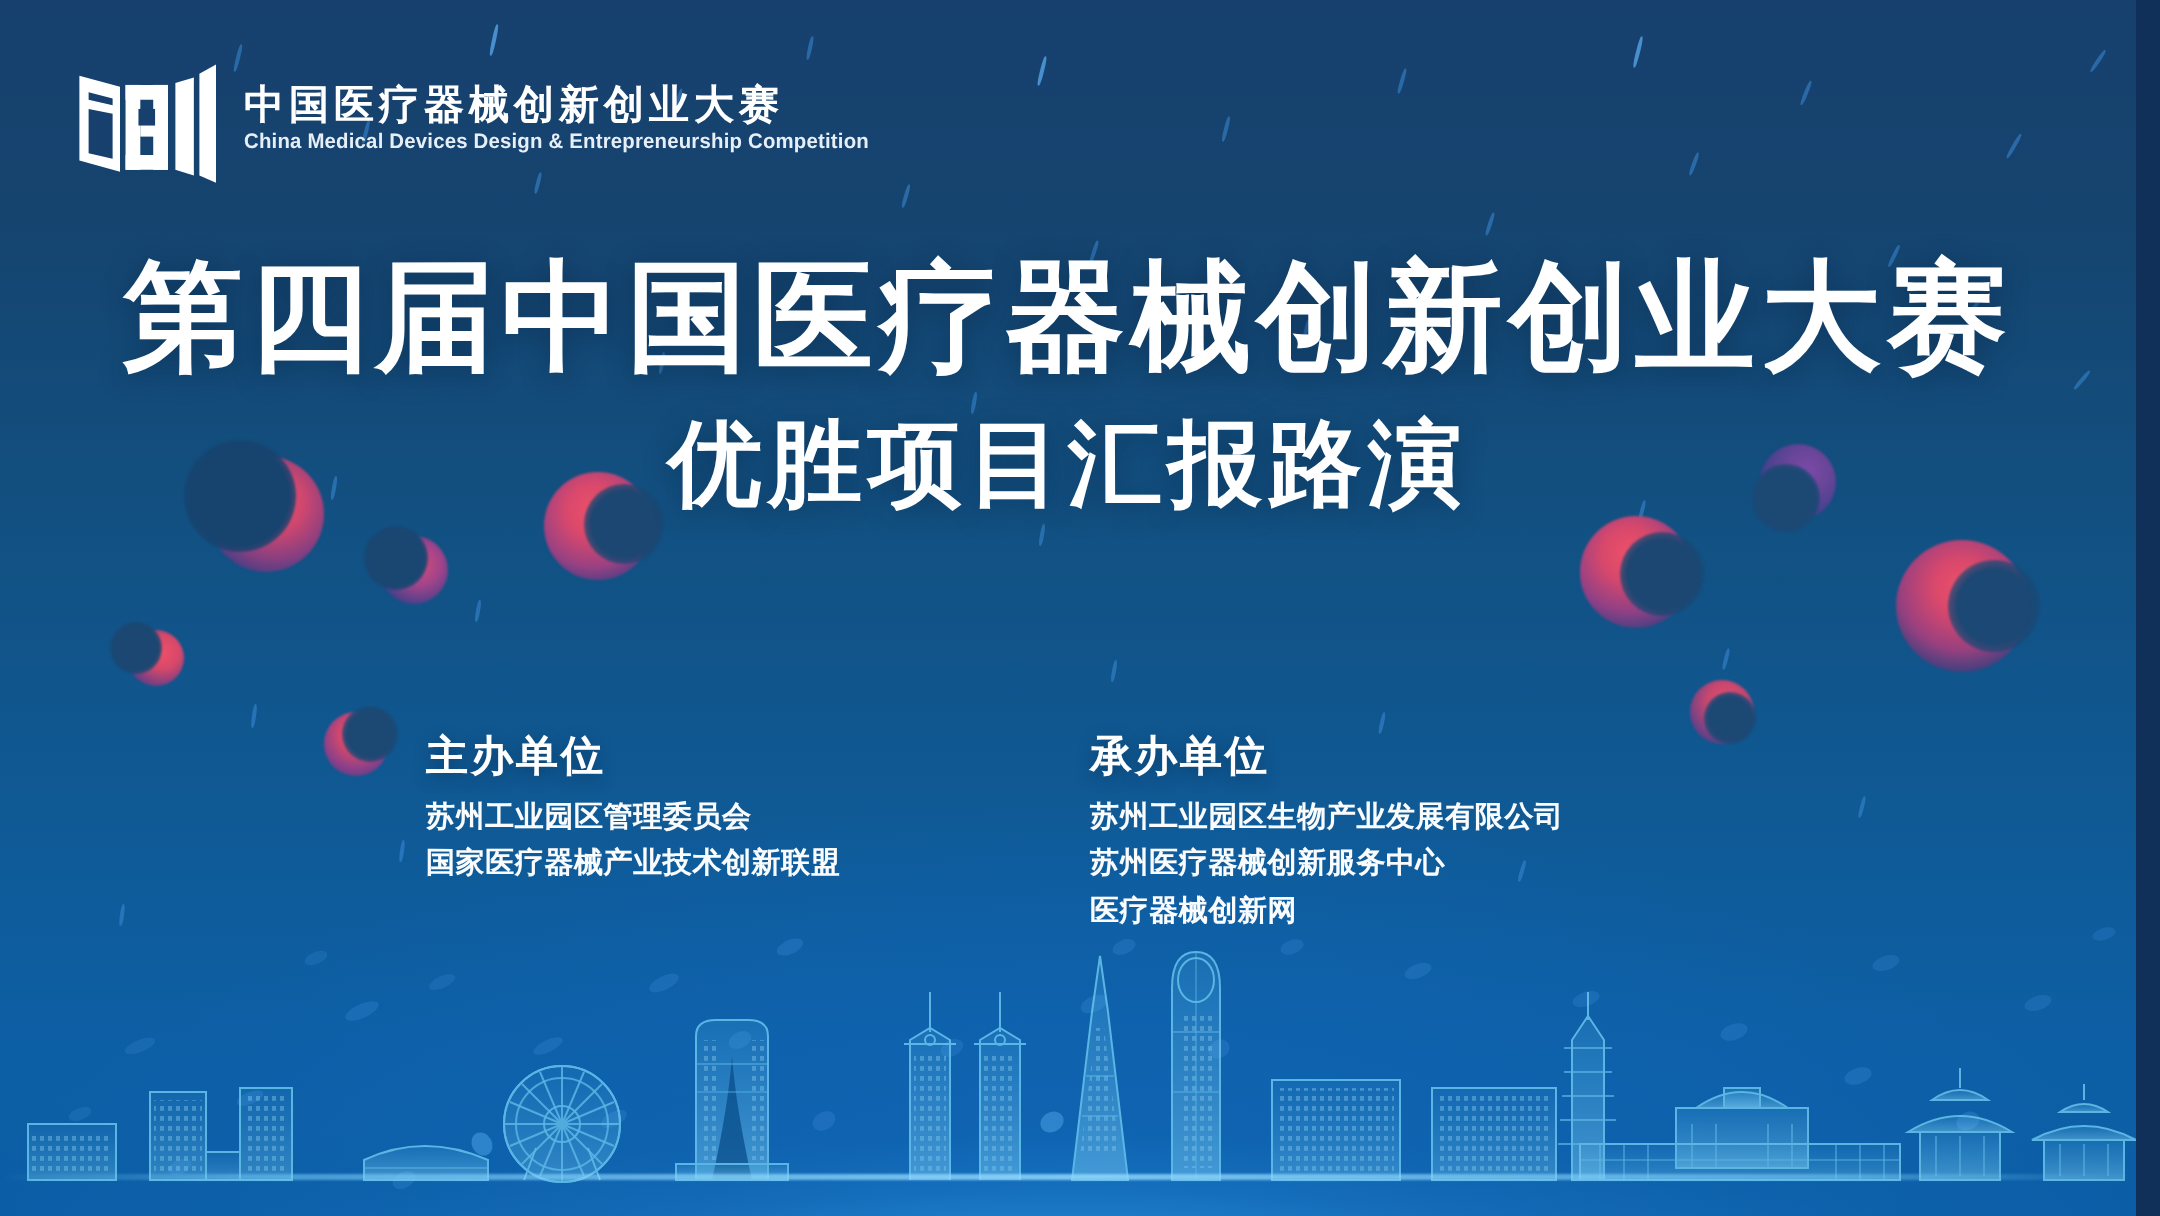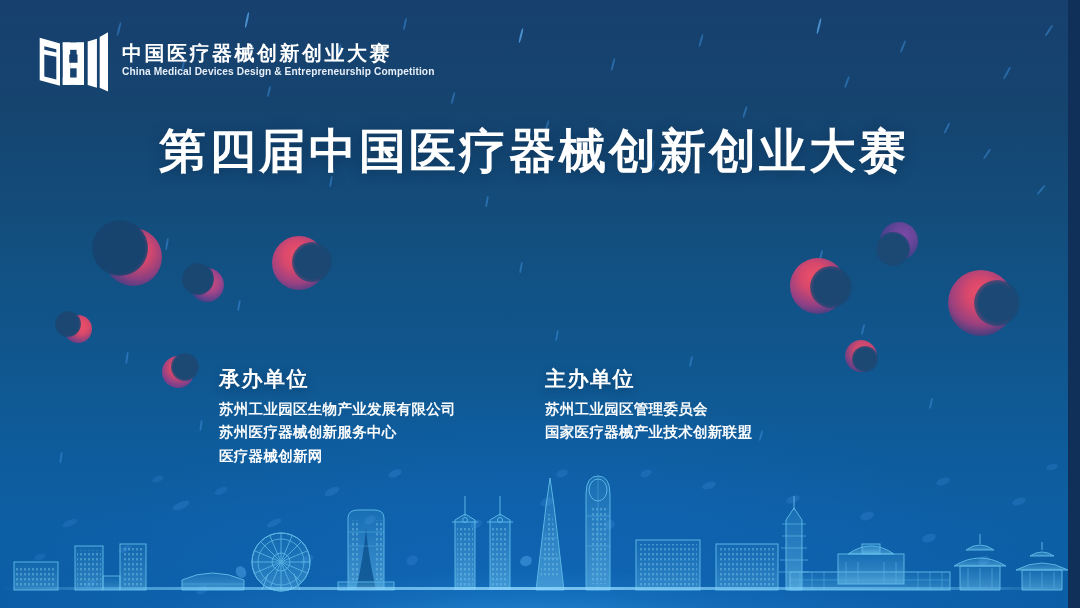--- a/index.html
+++ b/index.html
@@ -44,21 +44,21 @@
     line-height:1;white-space:nowrap;
     transform:scaleX(.97);transform-origin:left center;
   }
 
   
   .titles{position:absolute;left:0;right:0;top:125px;text-align:center;}
   .t1,.t2{
     color:#ffffff;font-weight:bold;white-space:nowrap;
     text-shadow:0 2px 14px rgba(6,30,60,.45);
   }
-  .t1{font-size:47px;letter-spacing:3px;line-height:1.12;}
+  .t1{font-size:60px;letter-spacing:3px;line-height:1.12;}
   .t2{font-size:47px;letter-spacing:3px;line-height:1.12;margin-top:14px;}
 
   .meta{
     position:absolute;left:0;right:0;top:300px;text-align:center;
     color:#ffffff;font-size:24px;font-weight:bold;letter-spacing:.6px;white-space:nowrap;
     text-shadow:0 2px 10px rgba(6,30,60,.4);
   }
 
   
   .orgs{position:absolute;left:0;right:0;top:368px;display:flex;justify-content:center;gap:0;}
@@ -226,34 +226,35 @@
       <path d="M69 11 L78 6 L78 70 L69 66 Z" fill="#ffffff"></path>
     </svg>
     <div class="brand-text">
       <div class="brand-cn">中国医疗器械创新创业大赛</div>
       <div class="brand-en">China Medical Devices Design &amp; Entrepreneurship Competition</div>
     </div>
   </div>
 
   <div class="titles">
     <div class="t1">第四届中国医疗器械创新创业大赛</div>
+    <div class="t2">优胜项目汇报路演</div>
   </div>
 
 
   <div class="orgs">
+    <div class="org left">
+      <div class="org-title">主办单位</div>
+      <div class="org-line">苏州工业园区管理委员会</div>
+      <div class="org-line">国家医疗器械产业技术创新联盟</div>
+    </div>
     <div class="org right">
       <div class="org-title">承办单位</div>
       <div class="org-line">苏州工业园区生物产业发展有限公司</div>
       <div class="org-line">苏州医疗器械创新服务中心</div>
       <div class="org-line">医疗器械创新网</div>
-    </div>
-    <div class="org left">
-      <div class="org-title">主办单位</div>
-      <div class="org-line">苏州工业园区管理委员会</div>
-      <div class="org-line">国家医疗器械产业技术创新联盟</div>
     </div>
   </div>
 
   <div class="skyline">
     <div class="glow"></div>
     <svg width="1080" height="150" viewBox="0 0 1080 150" aria-hidden="true">
       <defs>
         <linearGradient id="bg1" x1="0" y1="0" x2="0" y2="1">
           <stop offset="0%" stop-color="#5fc4f2" stop-opacity="0.10"></stop>
           <stop offset="100%" stop-color="#7fd8fb" stop-opacity="0.42"></stop>

